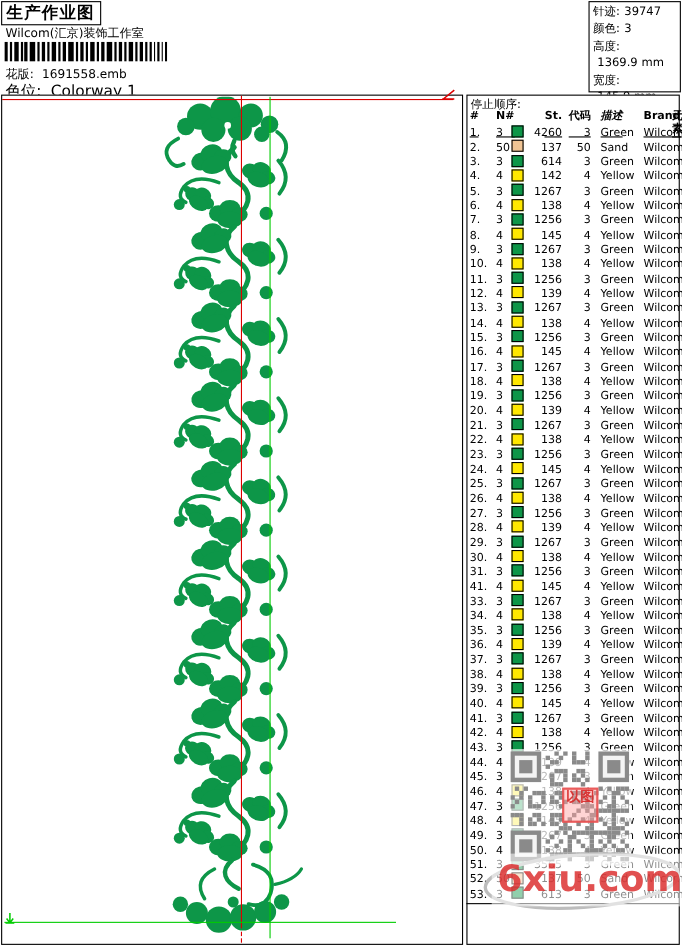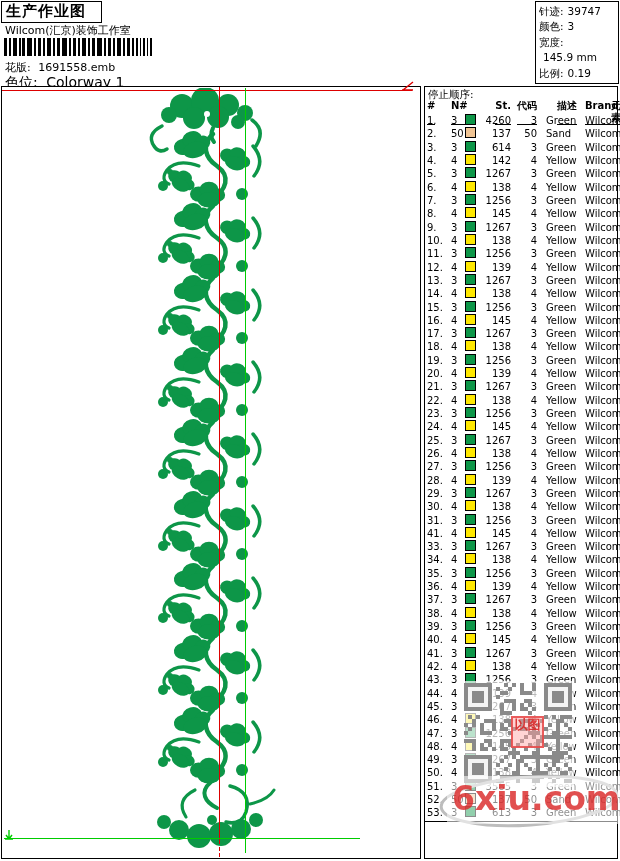--- a/index.html
+++ b/index.html
@@ -2,21 +2,21 @@
 <html><head>
 <meta charset="utf-8">
 <style>
   * { margin:0; padding:0; box-sizing:border-box; }
   html,body { background:#fff; }
   body { width:620px; height:861px; position:relative; overflow:hidden;
          font-family:"DejaVu Sans","Liberation Sans",sans-serif; color:#000; }
   .abs { position:absolute; }
 
   
-  #title-box { left:1px; top:1px; border:1px solid #000; padding:0 15px 1px 4px;
+  #title-box { left:1px; top:1px; border:1px solid #000; padding:0 5px 1px 4px;
                font-size:15px; font-weight:bold; letter-spacing:1px; }
   #studio    { left:5px; top:23px; font-size:11px;text-align:center; }
   #barcode   { left:4px; top:38px; }
   #pattern-line  { left:5px; top:60px; font-size:11px; }
   #colorway-line { left:5px; top:74px; font-size:14px; }
   .kv span { display:inline-block; }
   .kv .v { margin-left:4px;text-align:right; }
 
   #info-box { left:535px; top:1px; width:84px; height:83px; border:1px solid #000;
               padding:2px 0 0 3px; font-size:10.5px; line-height:15.4px; }
@@ -122,20 +122,23 @@
 </div>
 
 <div class="abs" id="info-box">
   <div class="kv">
     <span class="label">针迹:</span><span class="v">39747</span>
   </div>
   <div class="kv">
     <span class="label">颜色:</span><span class="v">3</span>
   </div>
   <div class="kv">
+    <span class="label">高度:</span><span class="v">1369.9 mm</span>
+  </div>
+  <div class="kv">
     <span class="label">宽度:</span><span class="v">145.9 mm</span>
   </div>
   <div class="kv">
     <span class="label">比例:</span><span class="v">0.19</span>
   </div>
 </div>
 
 <div class="abs" id="design-box"></div>
 
 <svg class="abs" id="vine" style="left:2px; top:88px;" width="418" height="770" viewBox="0 0 418 770" xmlns="http://www.w3.org/2000/svg">
@@ -217,21 +220,21 @@
 <div class="abs" id="table-box"></div>
 <div class="abs" id="stops-title">停止顺序:</div>
 
 <div class="abs" id="stops-header">
   <span>#</span>
   <span>N#</span>
   <span></span>
   <span class="h-right">St.</span>
   <span class="h-right">代码</span>
   <span></span>
-  <span style="margin-left:15px;">描述</span>
+  <span style="margin-left:4px;font-style:italic;">描述</span>
   <span style="margin-left:4px;">Brand</span>
   <span class="h-right">元素</span>
 </div>
 
 <div class="abs" id="stops-rows">
     <div class="trow">
       <span class="c-i">1.</span>
       <span class="c-n">3</span>
       <span><span class="chip" style="background: rgb(13, 150, 72);"></span></span>
       <span class="c-st">4260</span>

